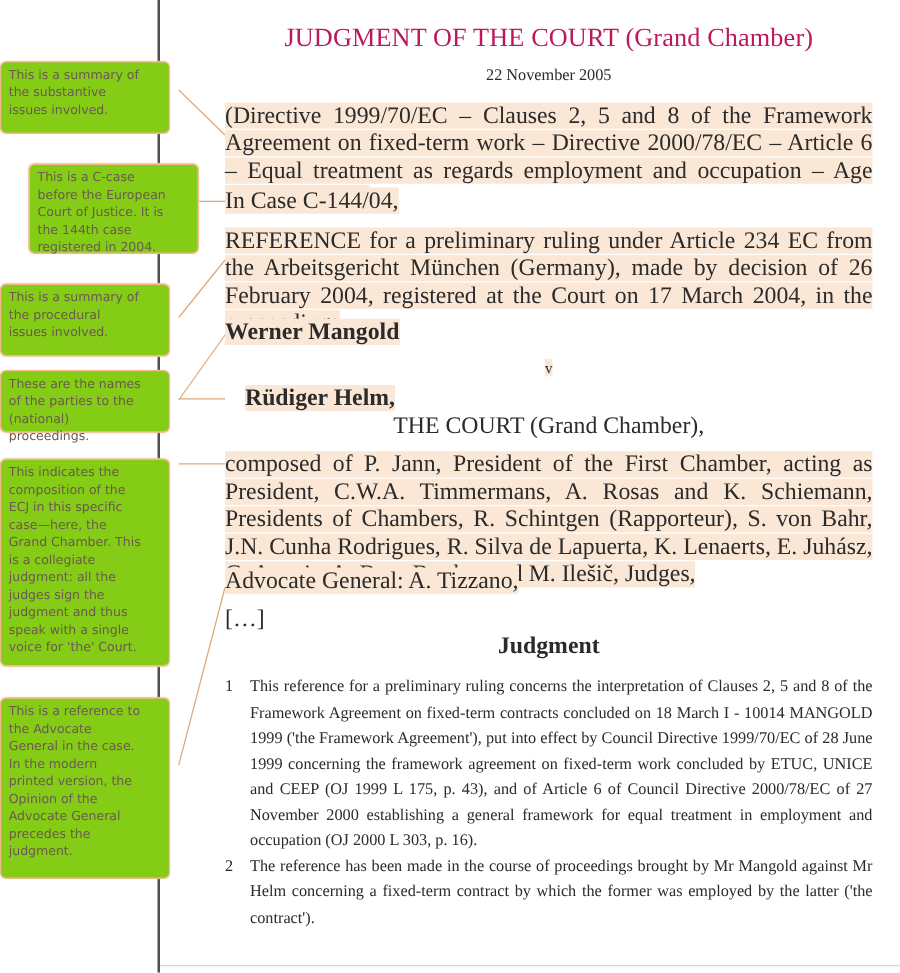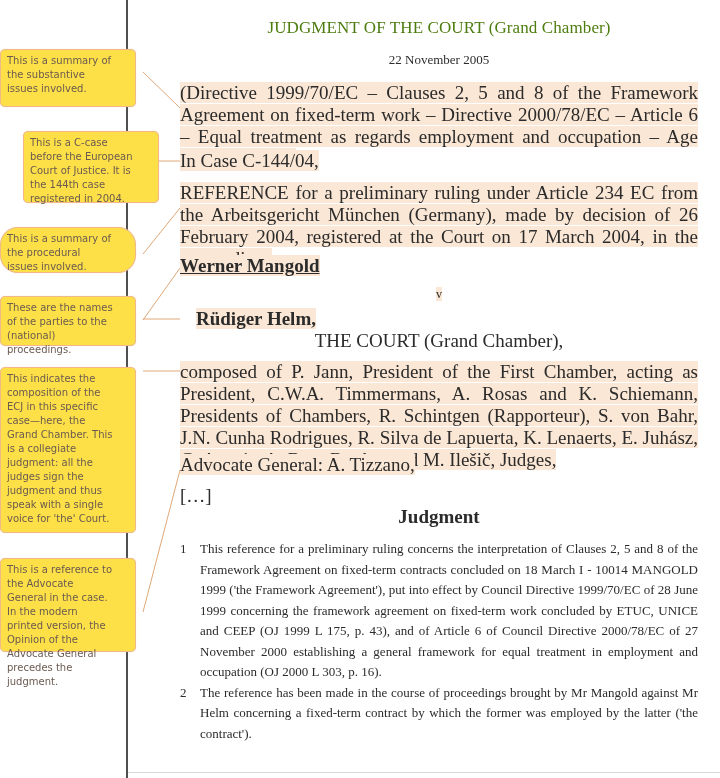--- a/index.html
+++ b/index.html
@@ -11,36 +11,36 @@
   }
   .vline {
     position: absolute; left: 126px; top: 0; width: 2px; height: 778px;
     background: #4f4f4f;
   }
   .bottom-rule {
     position: absolute; left: 128px; right: 0; top: 772px; height: 1px; background: #d8d8d8;
   }
   .note {
     position: absolute; left: 0; width: 136px;
-    background: #fde047;
+    background: #84cc16;
     border: 1px solid #f1b98b;
     border-radius: 5px;
     box-sizing: border-box;
     padding: 4px 22px 4px 6px;
     font-family: "DejaVu Sans", "Liberation Sans", sans-serif;
     font-size: 10px; line-height: 14px;
     color: #6a5a50;
     box-shadow: 0 0 1px #f0c8a6;
   }
   svg.connectors { position: absolute; left: 0; top: 0; width: 720px; height: 778px; pointer-events: none; }
   .doc { position: absolute; left: 180px; width: 518px; }
   .hl { background: #fbe7d5; }
   .title {
     position: absolute; left: 180px; width: 518px; top: 18px; text-align: center;
-    font-size: 17px; letter-spacing: 0.1px; color: #4d7c0f;
+    font-size: 21px; letter-spacing: 0.1px; color: #be185d;
   }
   .date { position: absolute; left: 180px; width: 518px; top: 52px; text-align: center; font-size: 13px; }
   .para { font-size: 19px; line-height: 22px; text-align: justify; }
   .bold { font-weight: bold; }
   .center { text-align: center; }
   .numbered { display: flex; font-size: 13px; line-height: 20.5px; }
   .numbered .num { width: 20px; flex: none; }
   .numbered .txt { flex: 1; text-align: justify; }
 </style>
 </head>
@@ -57,49 +57,49 @@
   <line x1="143" y1="371" x2="180" y2="371" stroke="#e0a878" stroke-width="1"></line>
   <line x1="143" y1="612" x2="180" y2="470" stroke="#e0a878" stroke-width="1"></line>
 </svg>
 
 <div class="note" style="top:49px;height:58px;">
   <span>This is a summary of the substantive issues involved.</span>
 </div>
 <div class="note" style="top:131px;height:72px;margin-left:23px;">
   <span>This is a C-case before the European Court of Justice. It is the 144th case registered in 2004.</span>
 </div>
-<div class="note" style="top:227px;height:46px;border-radius:18px;">
+<div class="note" style="top:227px;height:58px;">
   <span>This is a summary of the procedural issues involved.</span>
 </div>
 <div class="note" style="top:296px;height:50px;">
   <span>These are the names of the parties to the (national) proceedings.</span>
 </div>
 <div class="note" style="top:367px;height:166px;">
   <span>This indicates the composition of the ECJ in this specific case—here, the Grand Chamber. This is a collegiate judgment: all the judges sign the judgment and thus speak with a single voice for 'the' Court.</span>
 </div>
-<div class="note" style="top:558px;height:94px;">
+<div class="note" style="top:558px;height:145px;">
   <span>This is a reference to the Advocate General in the case. In the modern printed version, the Opinion of the Advocate General precedes the judgment.</span>
 </div>
 
 <div class="title">JUDGMENT OF THE COURT (Grand Chamber)</div>
 <div class="date">22 November 2005</div>
 
 <div class="doc para" style="top:82px;">
   <span class="hl">(Directive 1999/70/EC – Clauses 2, 5 and 8 of the Framework Agreement on fixed-term work – Directive 2000/78/EC – Article 6 – Equal treatment as regards employment and occupation – Age discrimination)</span>
 </div>
 
 <div class="doc para" style="top:150px;">
   <span class="hl">In Case C-144/04,</span>
 </div>
 
 <div class="doc para" style="top:182px;">
   <span class="hl">REFERENCE for a preliminary ruling under Article 234 EC from the Arbeitsgericht München (Germany), made by decision of 26 February 2004, registered at the Court on 17 March 2004, in the proceedings</span>
 </div>
 
-<div class="doc para bold" style="top:255px;text-decoration:underline;">
+<div class="doc para bold" style="top:255px;">
   <span class="hl">Werner Mangold</span>
 </div>
 
 <div class="doc para center" style="top:283px;font-size:12px;">
   <span class="hl">v</span>
 </div>
 
 <div class="doc para bold" style="top:308px;padding-left:16px;">
   <span class="hl">Rüdiger Helm,</span>
 </div>

